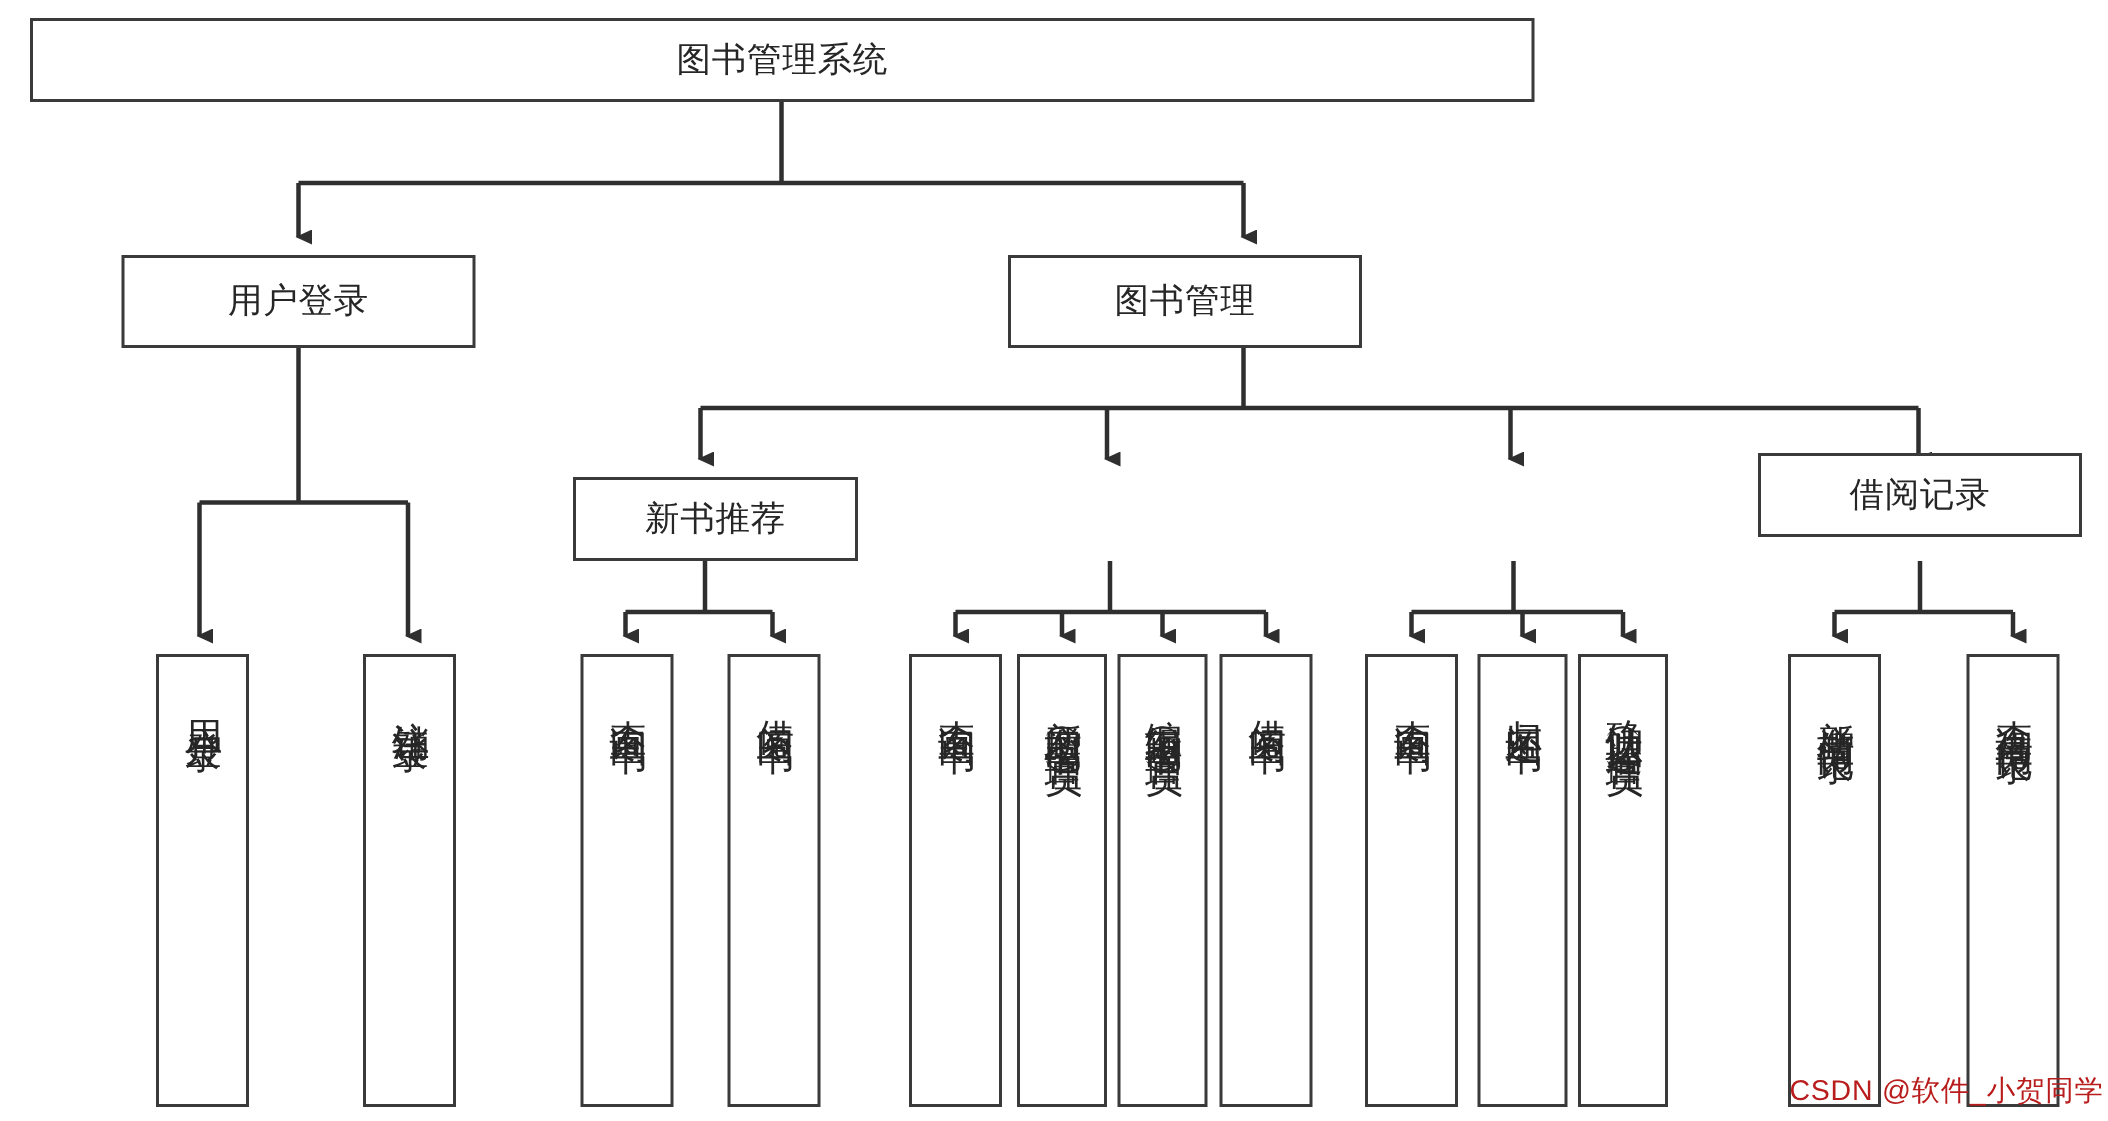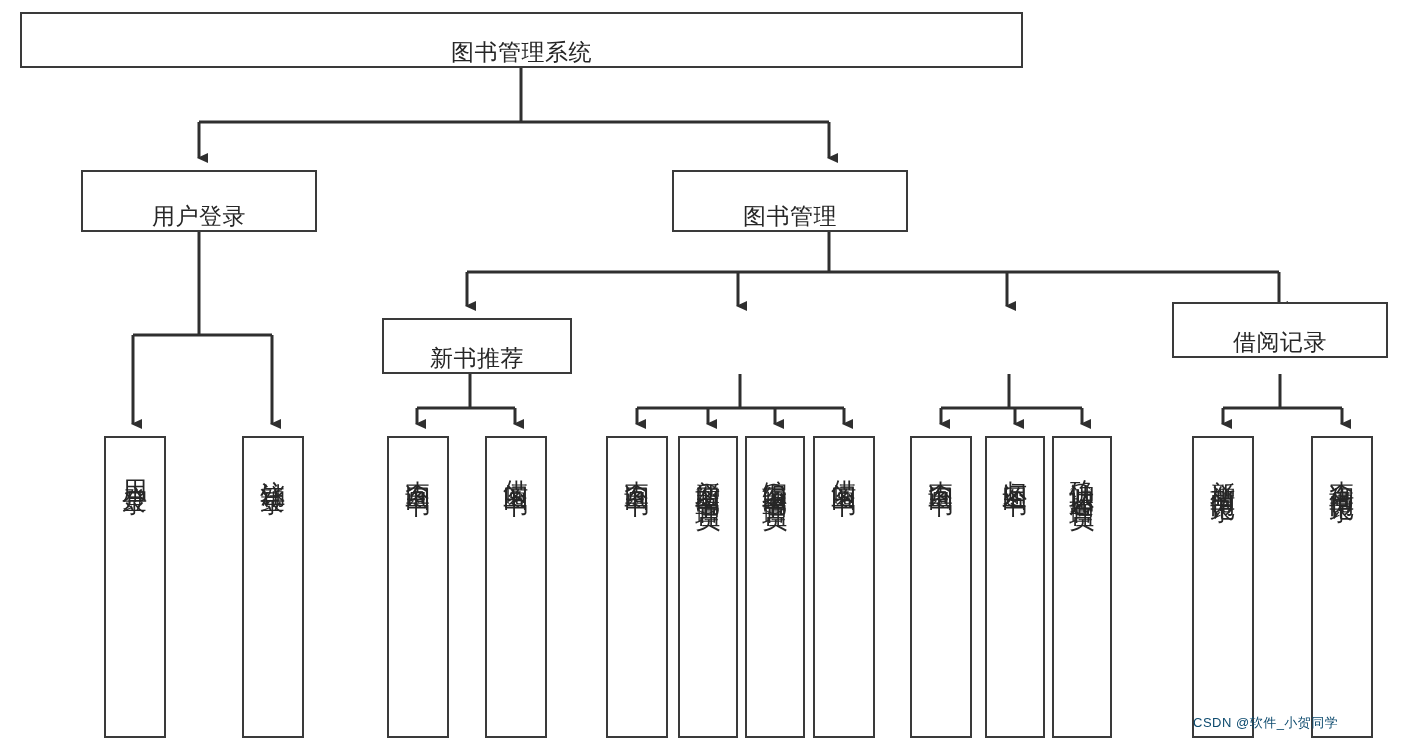--- a/index.html
+++ b/index.html
@@ -25,21 +25,21 @@
     width: 1405px;
     height: 747px;
     pointer-events: none;
   }
   .node {
     position: absolute;
     box-sizing: border-box;
     background: #ffffff;
     border: 2px solid #3a3a3a;
     display: flex;
-    align-items: flex-end;
+    align-items: center;
     justify-content: center;
     color: #262626;
     z-index: 3;
   }
   .node-label {
     display: block;
     text-align: center;
     line-height: 1.18;
     white-space: pre;
     letter-spacing: 0.5px;
@@ -57,22 +57,22 @@
   .node.leaf .node-label {
     writing-mode: vertical-rl;
     text-orientation: upright;
     font-size: 25px;
     line-height: 1.22;
     letter-spacing: 4px;
     white-space: nowrap;
   }
   .watermark {
     position: absolute;
-    font-size: 13px;
-    color: #0c4a6e;
+    font-size: 19px;
+    color: #b91c1c;
     white-space: nowrap;
     z-index: 5;
     letter-spacing: 0.5px;
   }
 </style>
 </head>
 <body>
 
 <div id="canvas">
 

